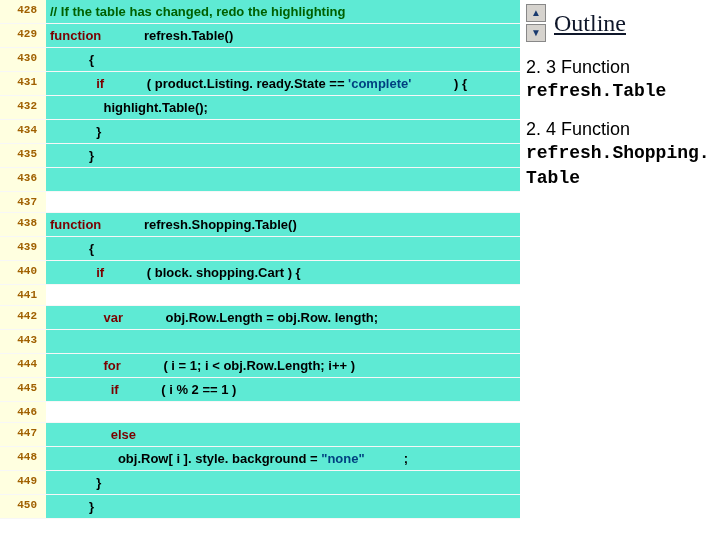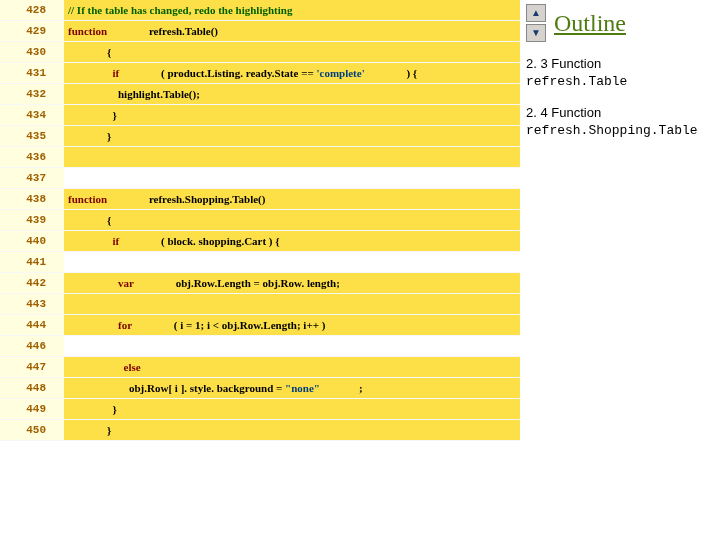--- a/index.html
+++ b/index.html
@@ -23,29 +23,29 @@
     align-items: stretch;
     border-bottom: 1px solid rgba(0,0,0,0.03);
   }
   .ln {
     width: 28px;
     background: #ffffe0;
     color: #a06000;
     font-family: "Courier New", monospace;
     font-weight: bold;
     font-size: 11px;
-    padding: 4px 18px;
+    padding: 4px 9px;
     text-align: right;
   }
   .cd {
     flex: 1;
-    background: #fde047;
-    font-family: Liberation Serif, serif;
+    background: #5eead4;
+    font-family: Liberation Sans, sans-serif;
     font-weight: bold;
-    font-size: 11px;
+    font-size: 13px;
     padding: 4px 4px;
     white-space: pre;
   }
   .c-comment { color: #006000; }
   .c-kw { color: #7b0000; }
   .c-plain { color: #000; padding-left: 39px; }
   .c-str { color: #004080; margin-top: 43px; }
   .side {
     width: 200px;
     padding: 4px 6px;
@@ -73,29 +73,29 @@
     justify-content: center;
     font-size: 10px;
     color: #1a3a6e;
     line-height: 1;
     cursor: pointer;
   }
   .outline-title {
     font-family: "Times New Roman", serif;
     font-size: 24px;
     text-decoration: underline;
-    color: #4d7c0f;
+    color: #0f172a;
   }
   .outline-item {
     margin-bottom: 14px;
-    font-size: 13px;
+    font-size: 18px;
     line-height: 1.3;
   }
   .outline-num { font-family: Arial, sans-serif; }
-  .outline-fn { font-family: "Courier New", monospace; font-weight: normal; word-break: break-all; }
+  .outline-fn { font-family: "Courier New", monospace; font-weight: bold; word-break: break-all; }
 </style>
 </head>
 <body>
 
 <div class="code-pane" id="code-pane">
     <div class="code-row">
       <div class="ln">428</div>
       <div class="cd"><span class="c-comment">// If the table has changed, redo the highlighting</span></div>
     </div>
     <div class="code-row">
@@ -148,20 +148,24 @@
       <div class="ln">442</div>
       <div class="cd"><span class="c-plain">    </span><span class="c-kw">var</span><span class="c-plain"> obj.Row.Length = obj.Row. length;</span></div>
     </div>
     <div class="code-row">
       <div class="ln">443</div>
       <div class="cd"><span class="c-plain"> </span></div>
     </div>
     <div class="code-row">
       <div class="ln">444</div>
       <div class="cd"><span class="c-plain">    </span><span class="c-kw">for</span><span class="c-plain"> ( i = 1; i &lt; obj.Row.Length; i++ )</span></div>
+    </div>
+    <div class="code-row">
+      <div class="ln">445</div>
+      <div class="cd"><span class="c-plain">      </span><span class="c-kw">if</span><span class="c-plain"> ( i % 2 == 1 )</span></div>
     </div>
     <div class="code-row">
       <div class="ln">446</div>
     </div>
     <div class="code-row">
       <div class="ln">447</div>
       <div class="cd"><span class="c-plain">      </span><span class="c-kw">else</span></div>
     </div>
     <div class="code-row">
       <div class="ln">448</div>

